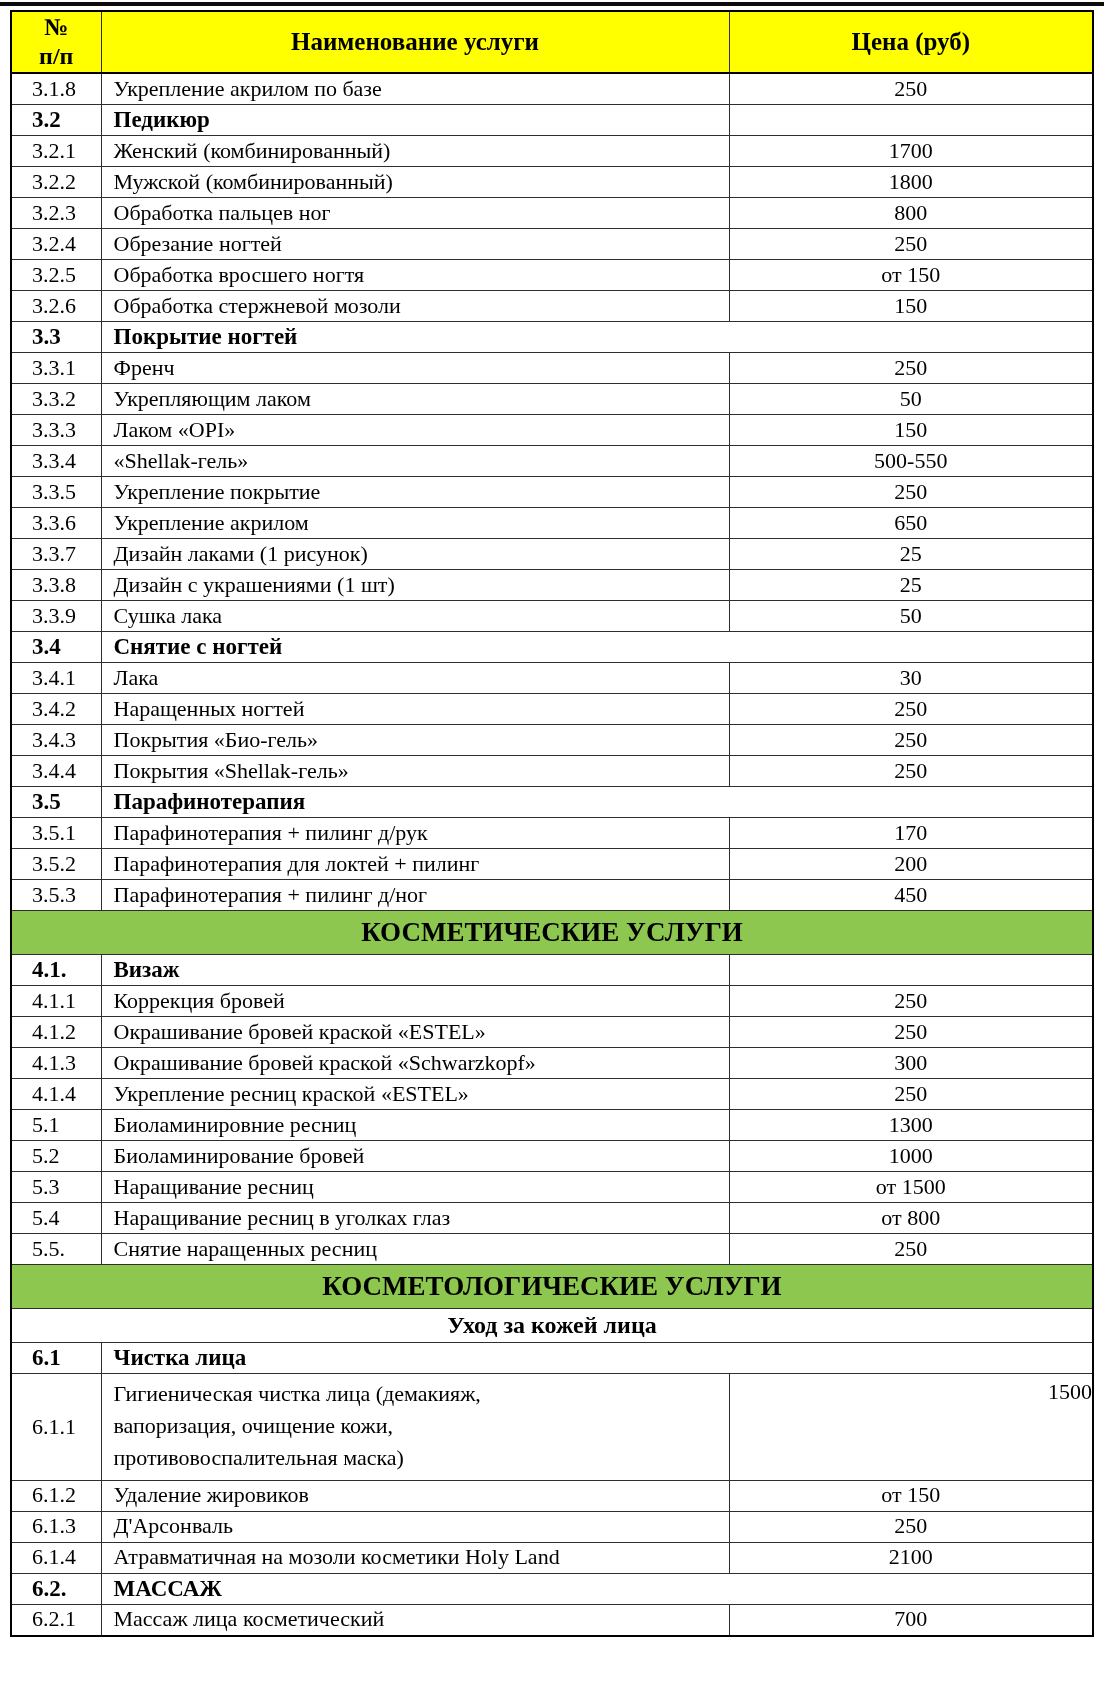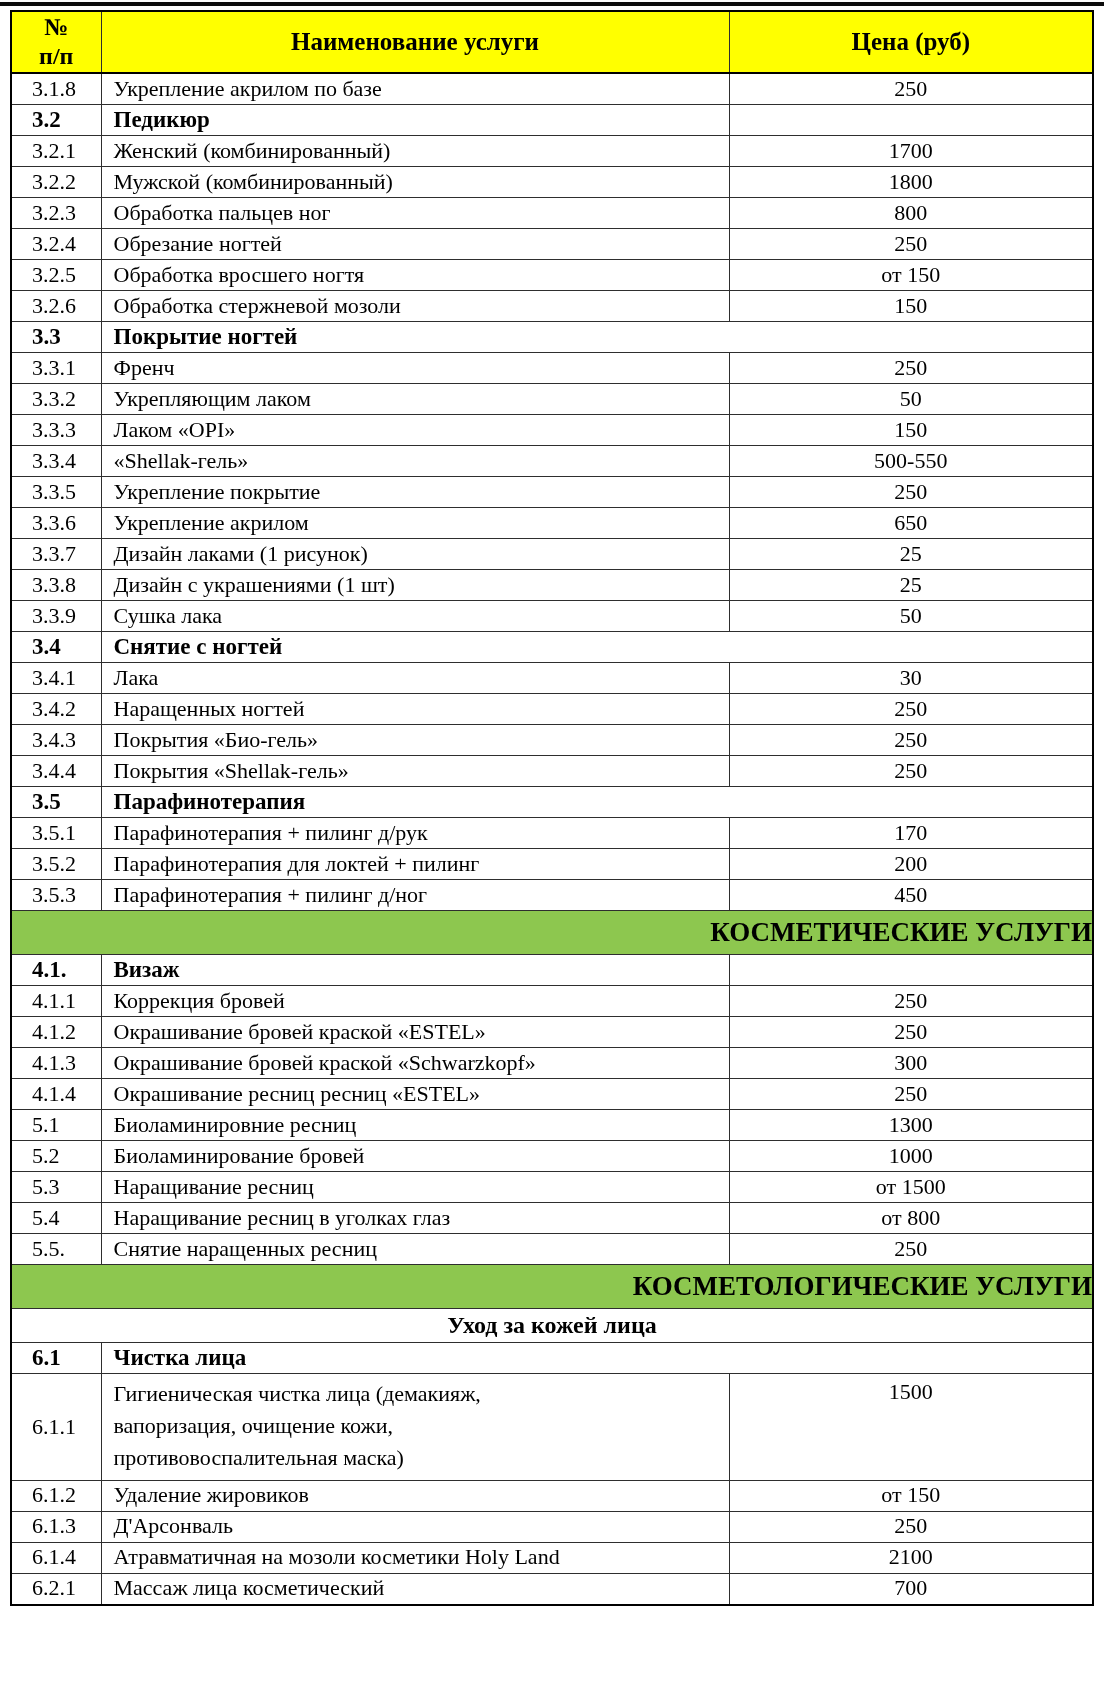--- a/index.html
+++ b/index.html
@@ -54,38 +54,38 @@
   td.num   { padding-left: 20px; }
   td.name  { padding-left: 12px; }
   td.price { text-align: center; }
 
   tr.section td { font-weight: bold; font-size: 23px; }
 
   tr.band td {
     background: var(--band-bg, #8dc74f);
     font-weight: bold;
     font-size: 27px;
-    text-align: right;
+    text-align: center;
     height: 43px;
     padding: 0;
   }
   tr.subheader td {
     font-weight: bold;
     font-size: 24px;
     text-align: center;
     height: 33px;
   }
   tr.multiline td { height: auto; }
   tr.multiline td.name {
     white-space: pre-line;
     line-height: 1.45;
     padding-top: 4px;
     padding-bottom: 6px;
   }
-  tr.multiline td.price { vertical-align: top; padding-top: 5px; }
+  tr.multiline td.price { vertical-align: top; padding-top: 5px; text-align: right; }
 </style>
 </head>
 <body>
 
 <div class="page" style="--header-bg: #ffff00; --band-bg: #8dc74f;">
   <div class="scan-bar"></div>
   <table class="price">
     <colgroup>
       <col class="c-num">
         <col class="c-name">
@@ -250,21 +250,21 @@
           <td class="name">Окрашивание бровей краской «ESTEL»</td>
           <td class="price">250</td>
         </tr>
         <tr class="item">
           <td class="num">4.1.3</td>
           <td class="name">Окрашивание бровей краской «Schwarzkopf»</td>
           <td class="price">300</td>
         </tr>
         <tr class="item">
           <td class="num">4.1.4</td>
-          <td class="name">Окрашивание ресниц ресниц «ESTEL»</td>
+          <td class="name">Укрепление ресниц краской «ESTEL»</td>
           <td class="price">250</td>
         </tr>
         <tr class="item">
           <td class="num">5.1</td>
           <td class="name">Биоламинировние ресниц</td>
           <td class="price">1300</td>
         </tr>
         <tr class="item">
           <td class="num">5.2</td>
           <td class="name">Биоламинирование бровей</td>
@@ -310,20 +310,24 @@
         <tr class="item">
           <td class="num">6.1.3</td>
           <td class="name">Д'Арсонваль</td>
           <td class="price">250</td>
         </tr>
         <tr class="item">
           <td class="num">6.1.4</td>
           <td class="name">Атравматичная на мозоли косметики Holy Land</td>
           <td class="price">2100</td>
         </tr>
+        <tr class="section">
+          <td class="num">6.2.</td>
+          <td class="name" colspan="2">МАССАЖ</td>
+        </tr>
         <tr class="item">
           <td class="num">6.2.1</td>
           <td class="name">Массаж лица косметический</td>
           <td class="price">700</td>
         </tr>
       </tbody>
   </table>
 </div>
 
 </body></html>

